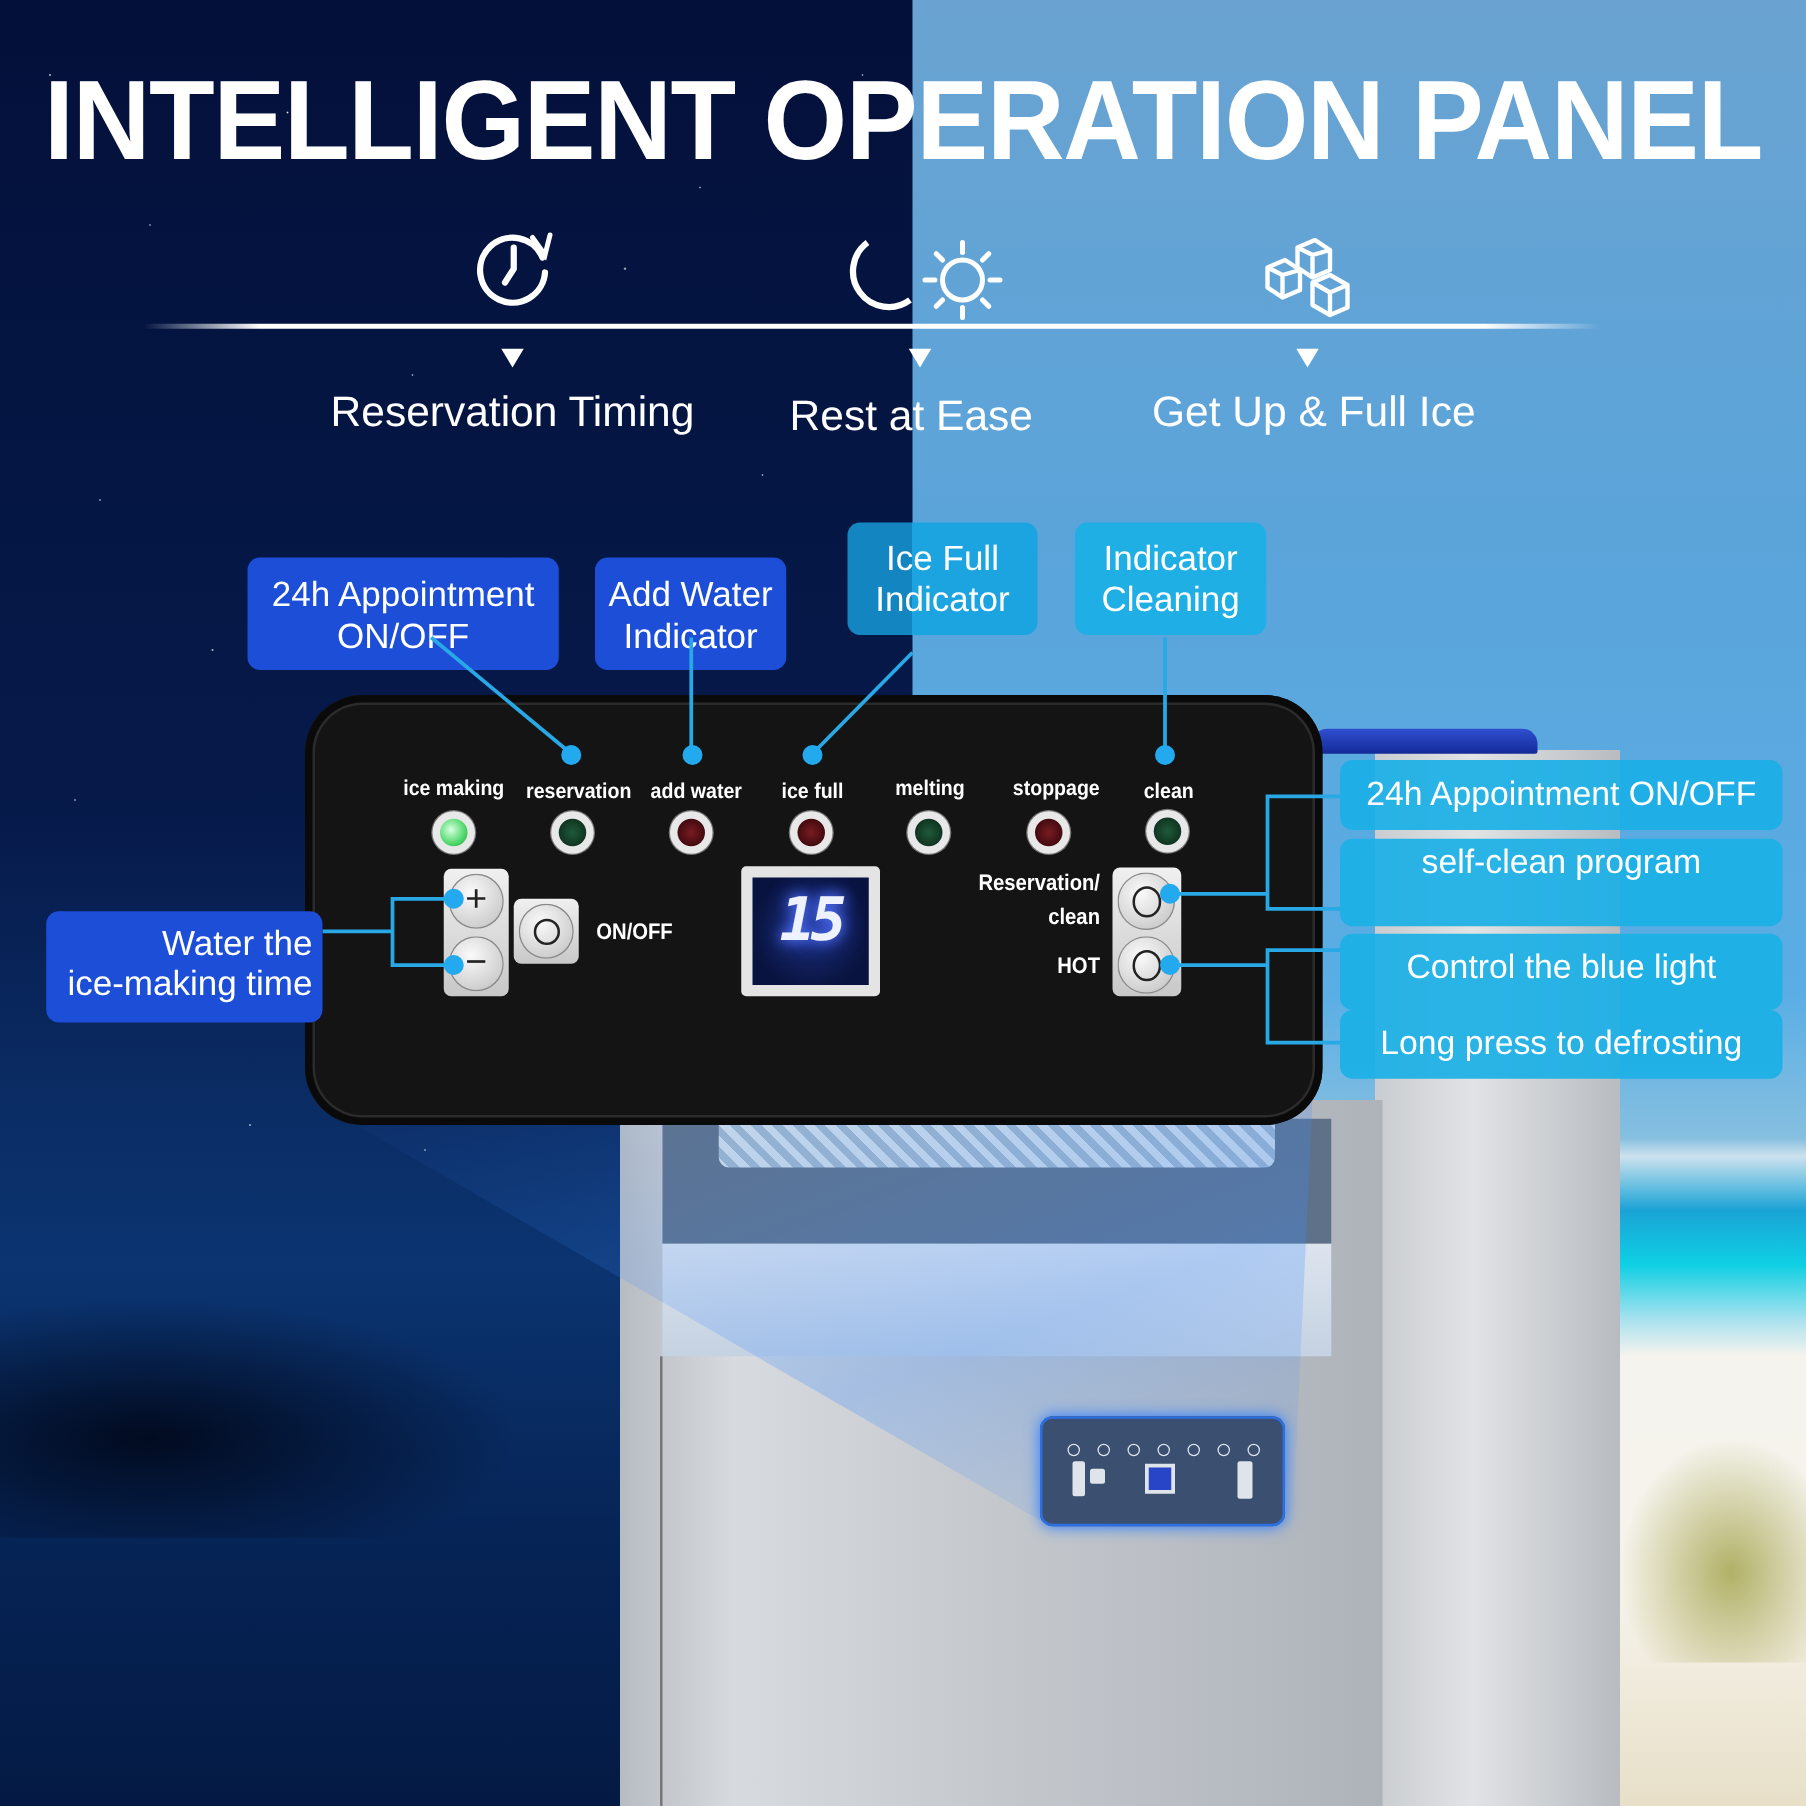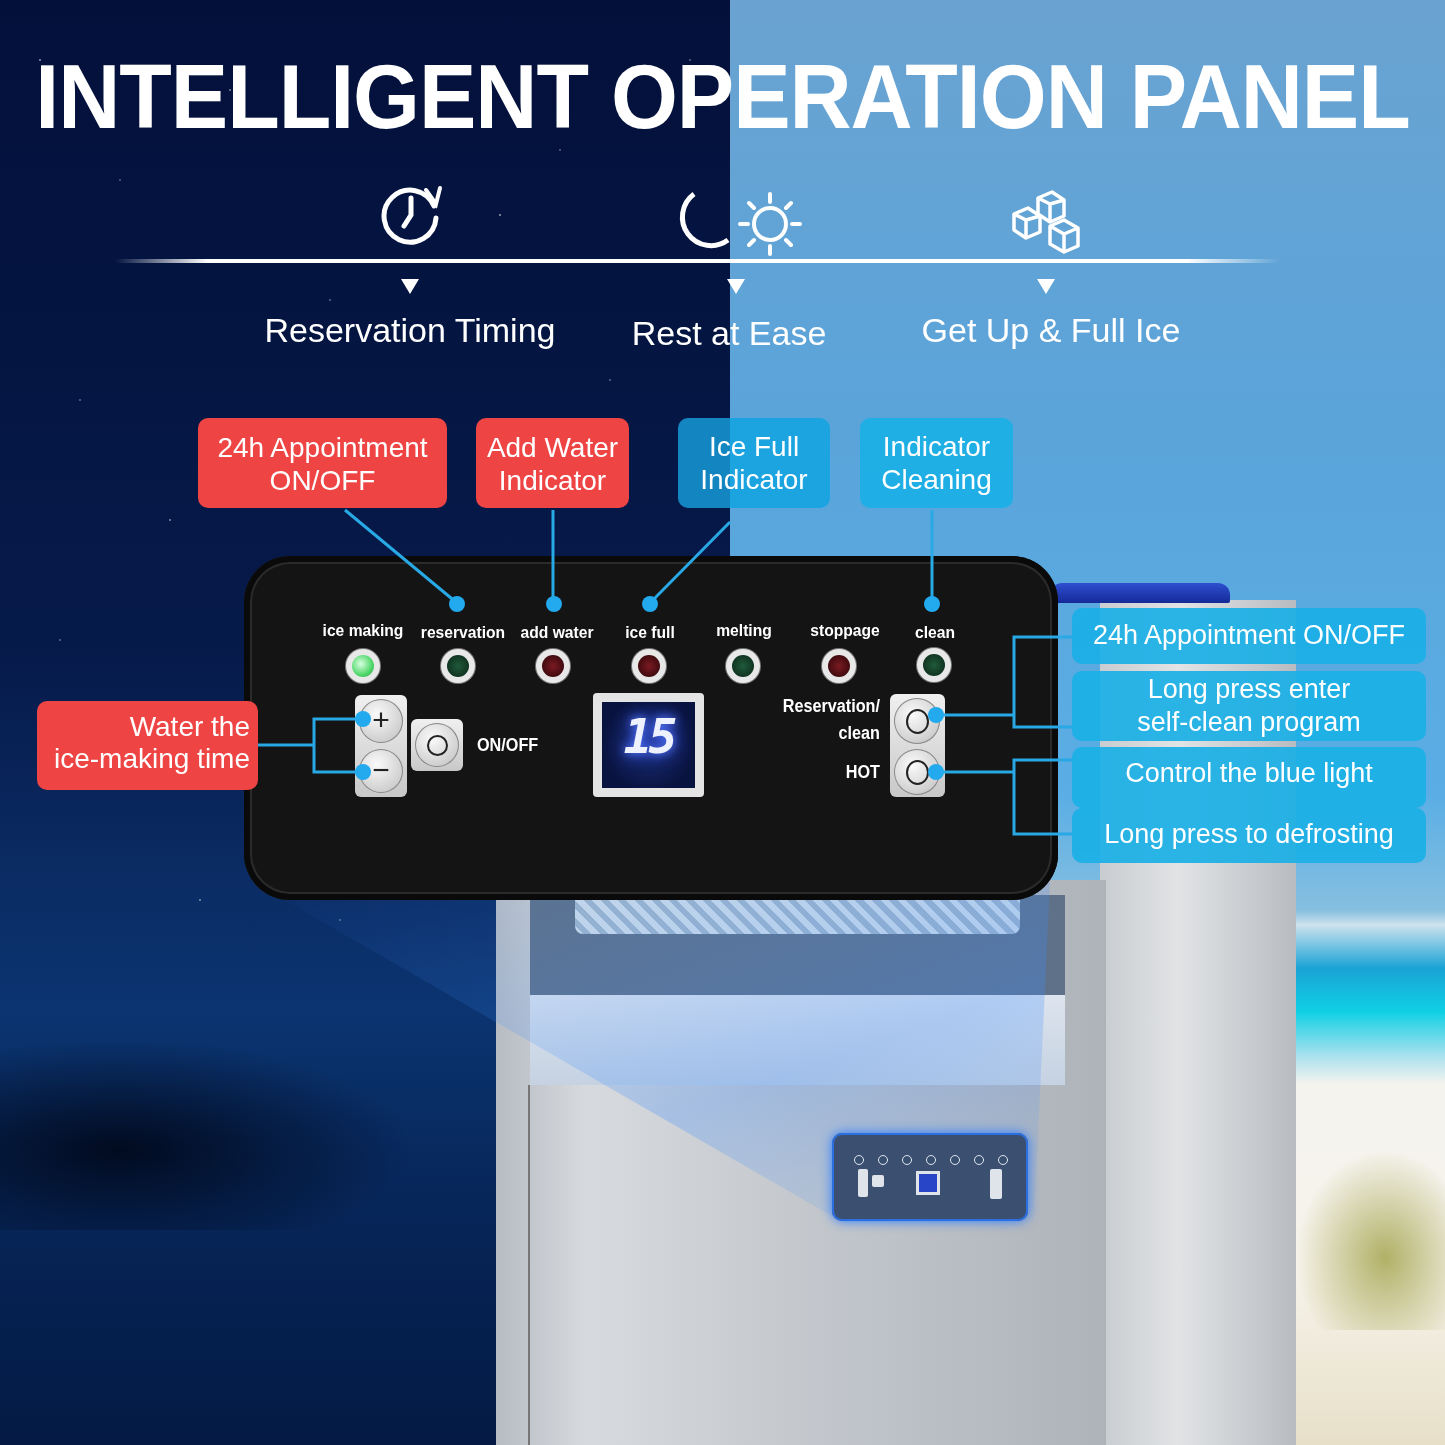--- a/index.html
+++ b/index.html
@@ -36,21 +36,21 @@
 
   
   #timeline { left:115px; top:259px; width:1165px; height:4px;
     background: linear-gradient(90deg,rgba(255,255,255,0),#fff 8%,#fff 92%,rgba(255,255,255,0)); }
   .tl-icon { color:#fff; }
   .tl-arrow { width:0; height:0; border-left:9px solid transparent; border-right:9px solid transparent; border-top:15px solid #fff; }
   .tl-label { color:#fff; font-size:34px; text-align:center; width:300px; }
 
   
   .bubble { background:#1a9fd8; color:#fff; border-radius:10px; text-align:center; font-size:28px; line-height:33px; box-sizing:border-box; }
-  .bubble.dark { background:#ef4444; }
+  .bubble.dark { background:#1d4ed8;margin-top:28px; }
   .bubble.light { background:rgba(26,176,230,.92); }
 
   
   #panel { left:244px; top:556px; width:814px; height:344px; background:#141414; border-radius:46px;
     box-shadow: inset 0 0 0 6px #0a0a0a, inset 0 0 0 8px #2b2b2b; }
   .led-label { color:#fff; font-weight:bold; font-size:17px; text-align:center; width:100px; transform:scaleX(.92); }
   .led { width:34px; height:34px; border-radius:50%; background:#e8e8e8; box-shadow:0 0 0 1px #777; }
   .led > i { position:absolute; left:6px; top:6px; width:22px; height:22px; border-radius:50%; }
   .btn-plate { background:linear-gradient(180deg,#f0f0f0,#c8c8c8); border-radius:6px; }
   .round-btn { border-radius:50%; background:radial-gradient(circle at 40% 35%,#fafafa,#cfcfcf 70%,#9d9d9d); box-shadow: inset 0 0 0 1px #888; }
@@ -254,21 +254,20 @@
 
 <div class="abs bubble dark" style="left:37px;top:701px;width:221px;height:89px;padding-top:10px;padding-right:8px;text-align:right;line-height:32px;">
   <div>Water the</div>
   <div>ice-making time</div>
 </div>
 
 <div class="abs bubble light" style="left:1072px;top:608px;width:354px;height:56px;padding-top:11px;font-size:27px;">
   <div>24h Appointment ON/OFF</div>
 </div>
 <div class="abs bubble light" style="left:1072px;top:671px;width:354px;height:70px;padding-top:2px;font-size:27px;">
-  <div>Long press enter</div>
   <div>self-clean program</div>
 </div>
 <div class="abs bubble light" style="left:1072px;top:747px;width:354px;height:61px;padding-top:10px;font-size:27px;">
   <div>Control the blue light</div>
 </div>
 <div class="abs bubble light" style="left:1072px;top:808px;width:354px;height:55px;padding-top:10px;font-size:27px;">
   <div>Long press to defrosting</div>
 </div>
 
 </body></html>

